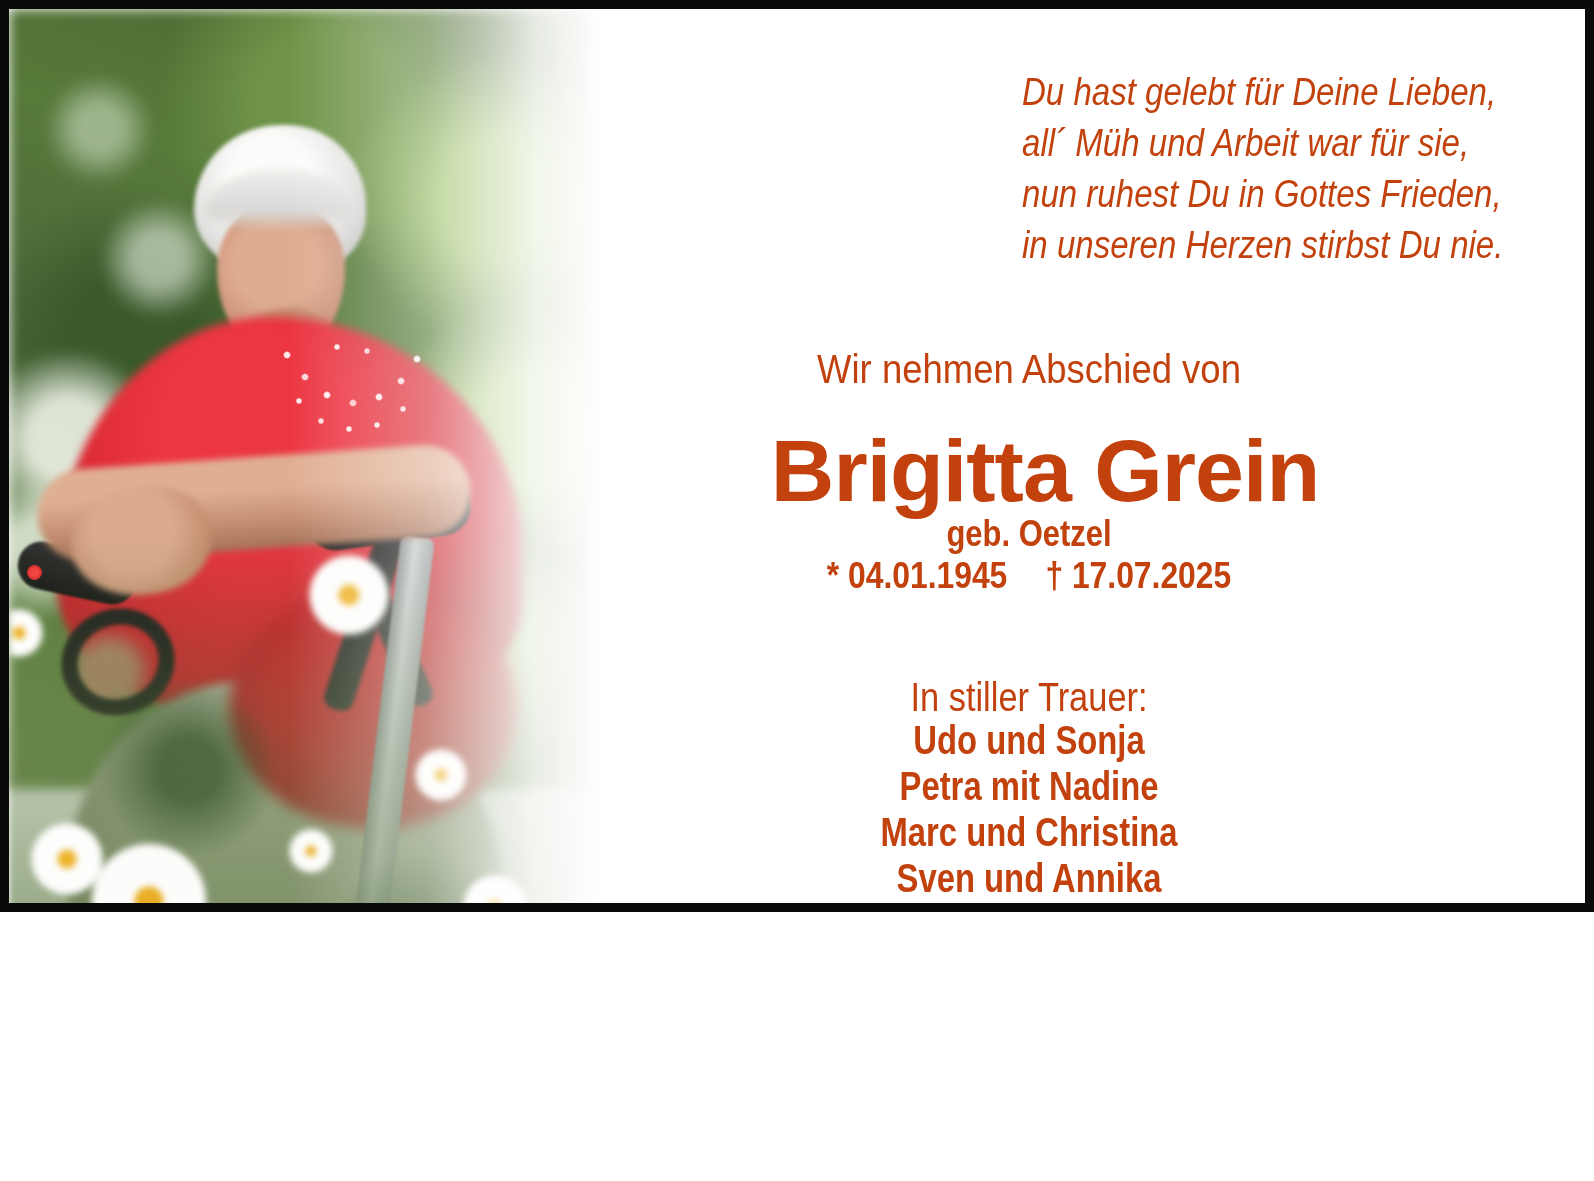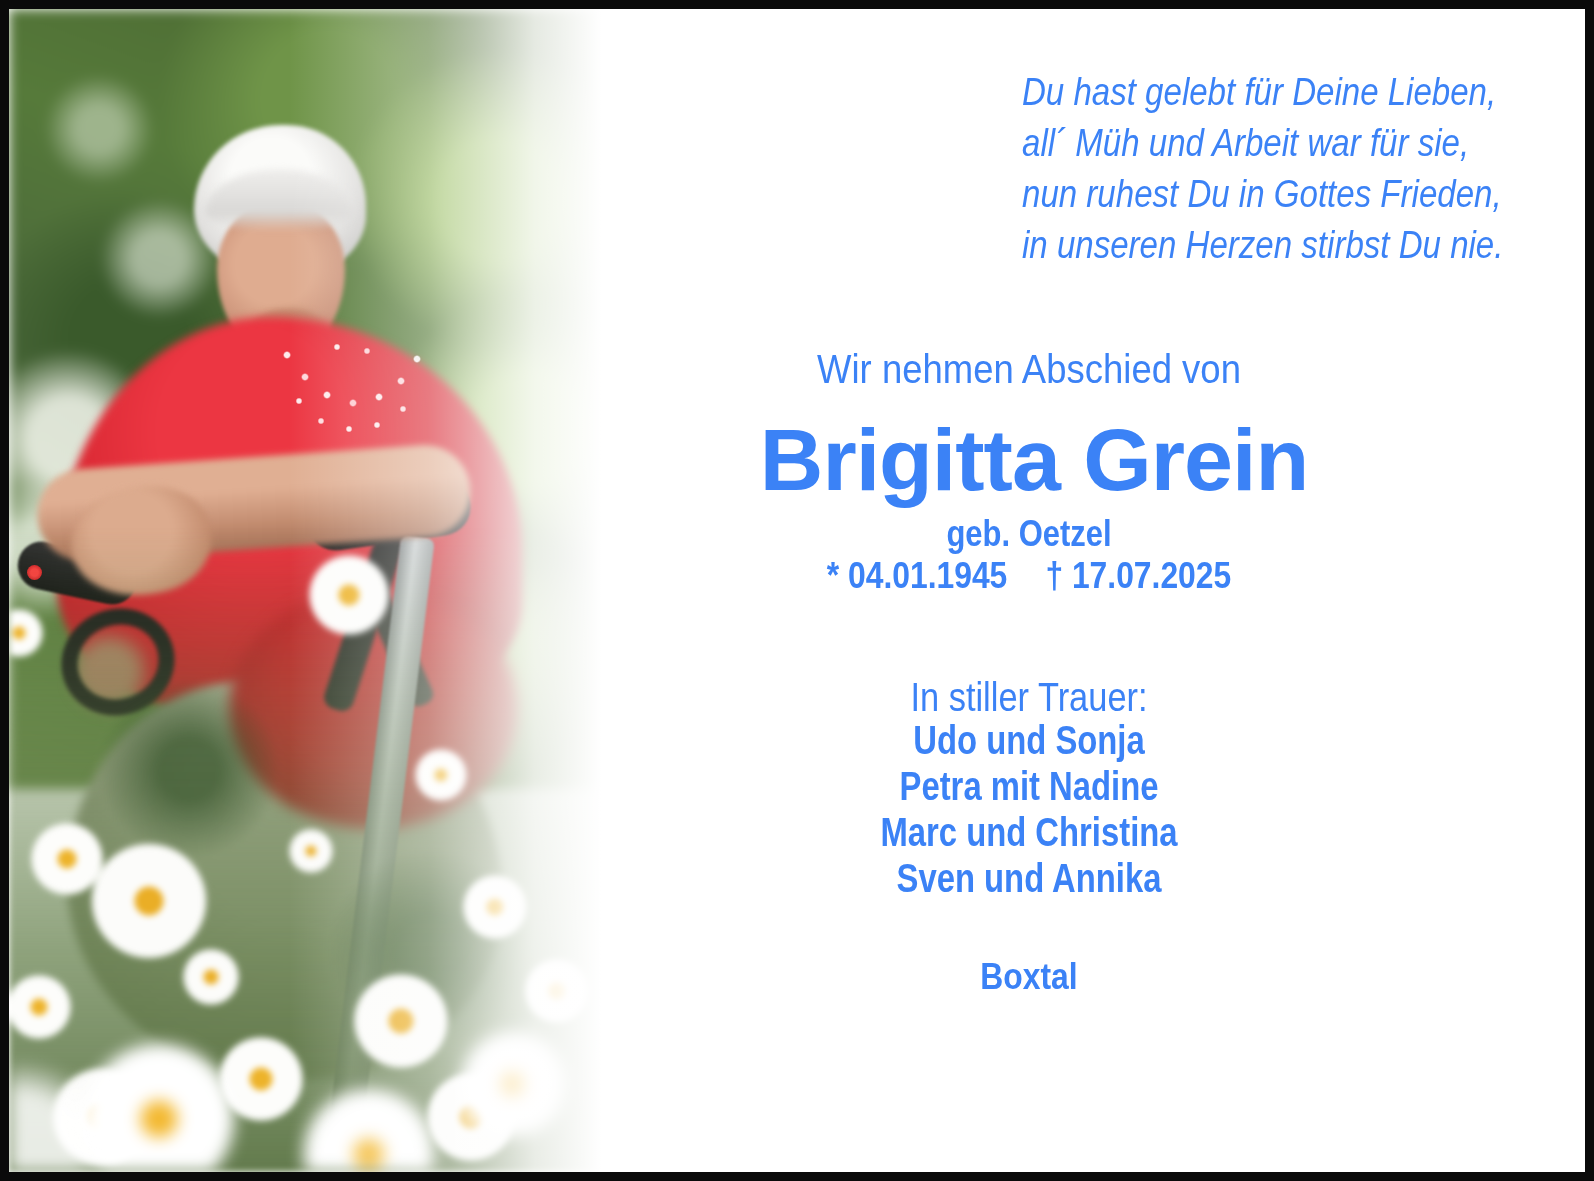--- a/index.html
+++ b/index.html
@@ -1,26 +1,26 @@
 <!DOCTYPE html>
 <html><head>
 <meta charset="utf-8">
 <style>
   html, body { margin: 0; padding: 0; background: #ffffff; }
   body { width: 1594px; height: 1181px; overflow: hidden; }
 
   .page {
     position: relative;
-    width: 1594px; height: 1181px;
+    width: 1594px; height: 912px;
     box-sizing: border-box;
     border: 9px solid #0a0a0a;
     background: #ffffff;
     overflow: hidden;
     font-family: "Liberation Sans", sans-serif;
-    color: #3b82f6;
+    color: #c2410c;
   }
 
   
   .photo {
     position: absolute; left: 0; top: 0;
     width: 612px; height: 1163px;
     overflow: hidden;
   }
   .photo > div { position: absolute; }
 
@@ -214,21 +214,21 @@
   .verse {
     left: 1013px; top: 58px;
     font-size: 38px; line-height: 51px;
     font-style: italic;
     transform: scaleX(.87); transform-origin: left top;
   }
 
   .col { left: 545px; width: 950px; text-align: center; }
 
   .intro   { top: 336px; font-size: 41px; line-height: 49px; transform: scaleX(.89); }
-  .name    { top: 396px; font-size: 88px; line-height: 100px; font-weight: bold; margin: 5px; letter-spacing: -1px; }
+  .name    { top: 396px; font-size: 88px; line-height: 100px; font-weight: bold; margin: 16px; letter-spacing: -1px; }
   .maiden  { top: 503px; font-size: 36px; line-height: 43px; font-weight: bold; transform: scaleX(.86); }
   .dates   { top: 545px; font-size: 37px; line-height: 44px; font-weight: bold; transform: scaleX(.86); }
   .death-group { margin-left: 34px; }
   .trauer  { top: 664px; font-size: 40px; line-height: 48px; transform: scaleX(.86); }
   .mourners{ top: 708px; font-size: 40px; line-height: 46px; font-weight: bold; transform: scaleX(.82); }
   .place   { top: 946px; font-size: 37px; line-height: 44px; font-weight: bold; transform: scaleX(.86); }
 
   .note {
     position: absolute; left: 0; right: 0; top: 1024px; height: 99px;
     background: rgba(255,255,255,.62);

